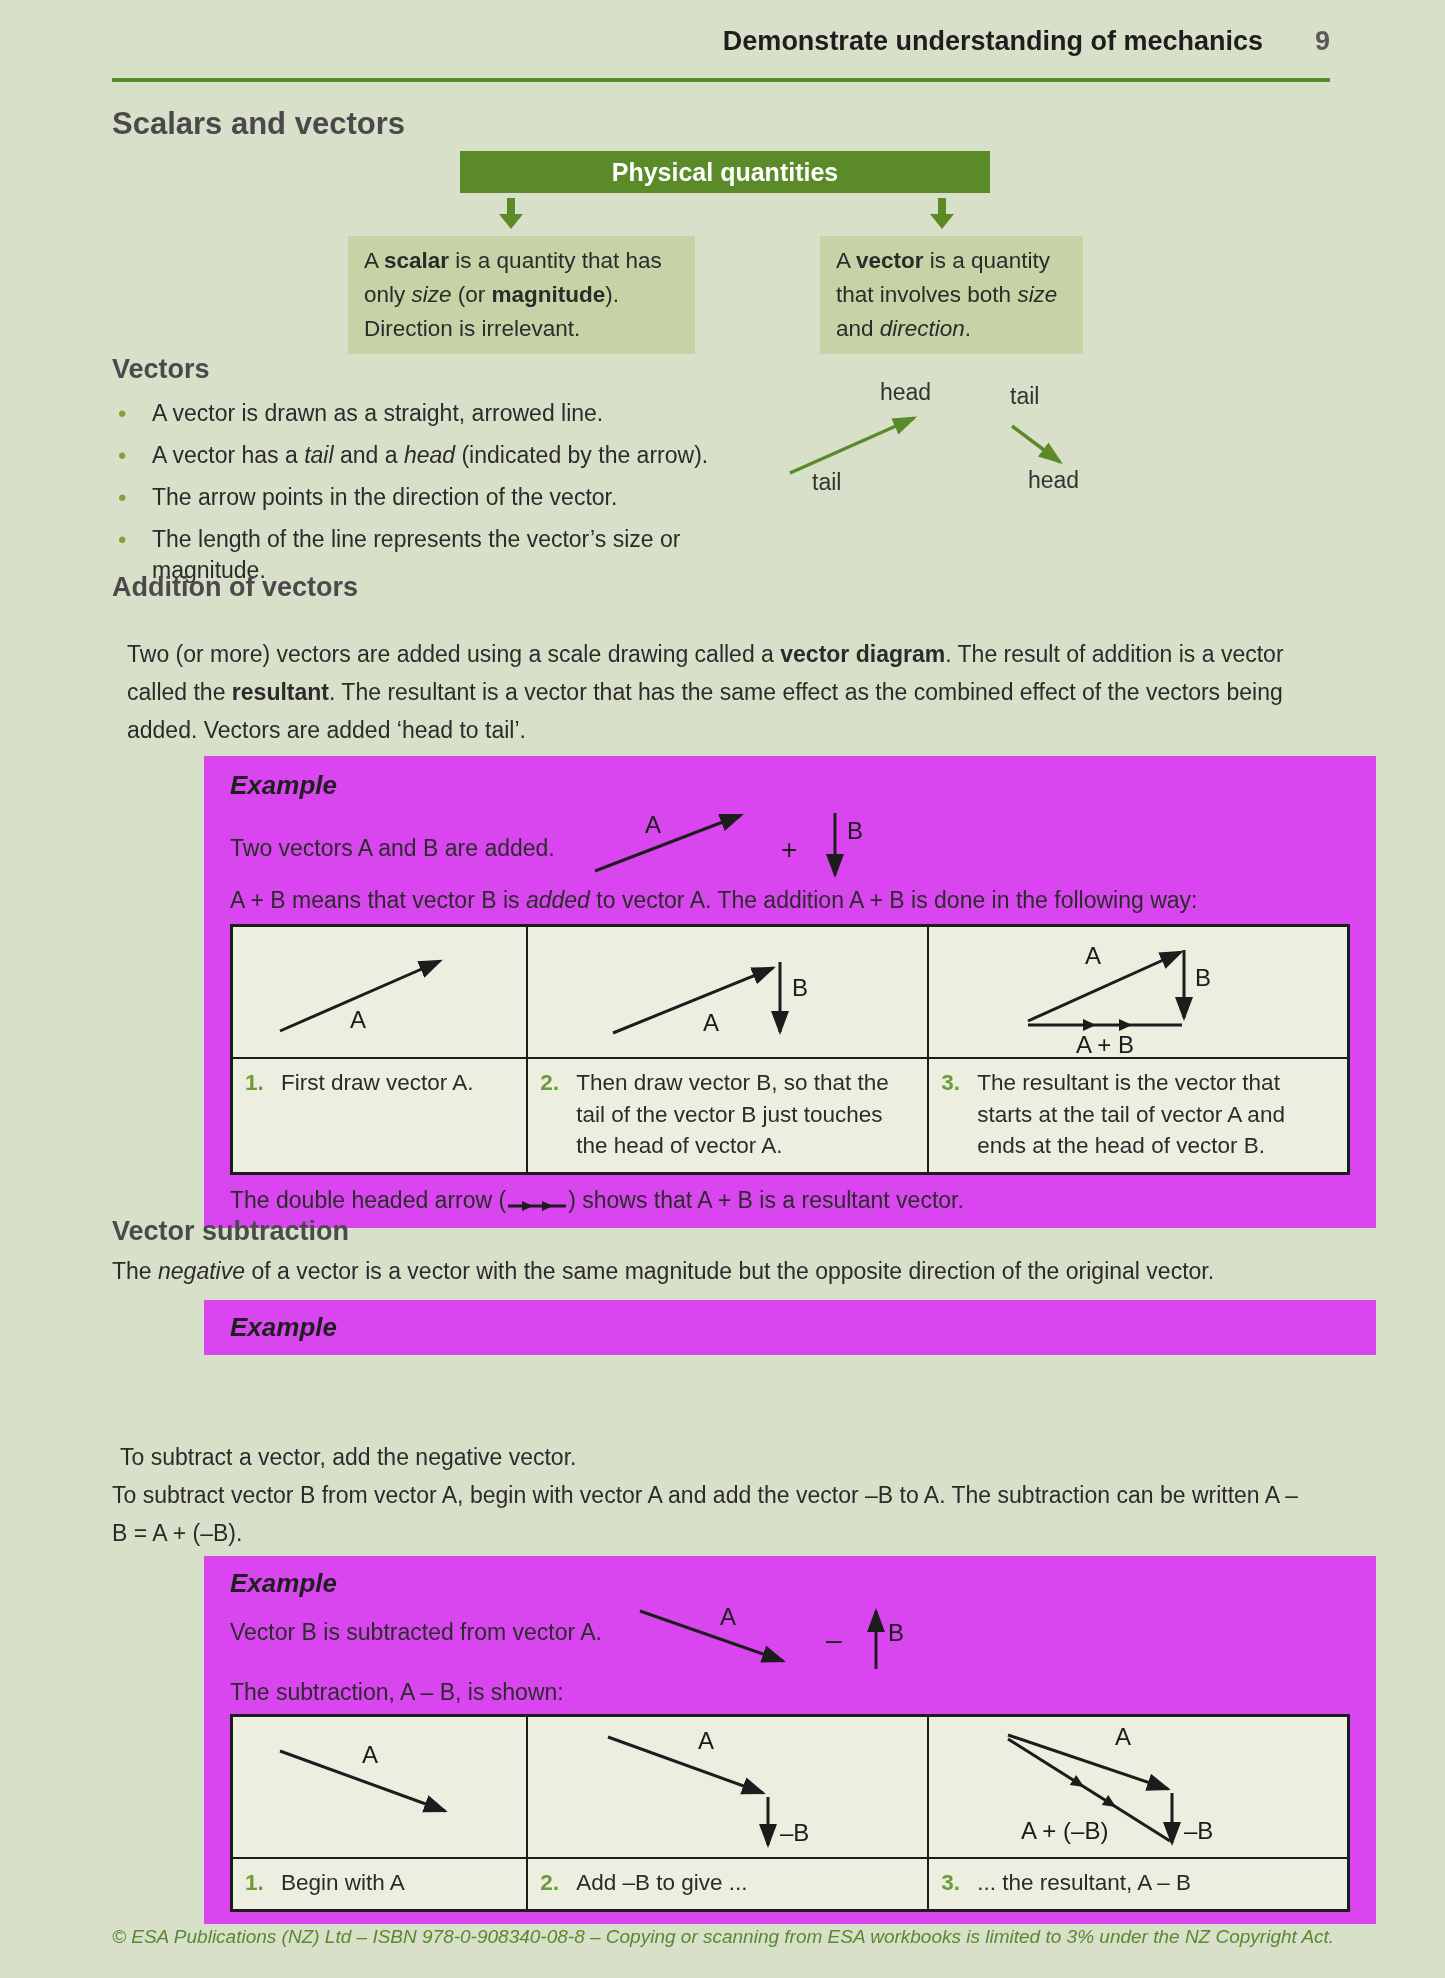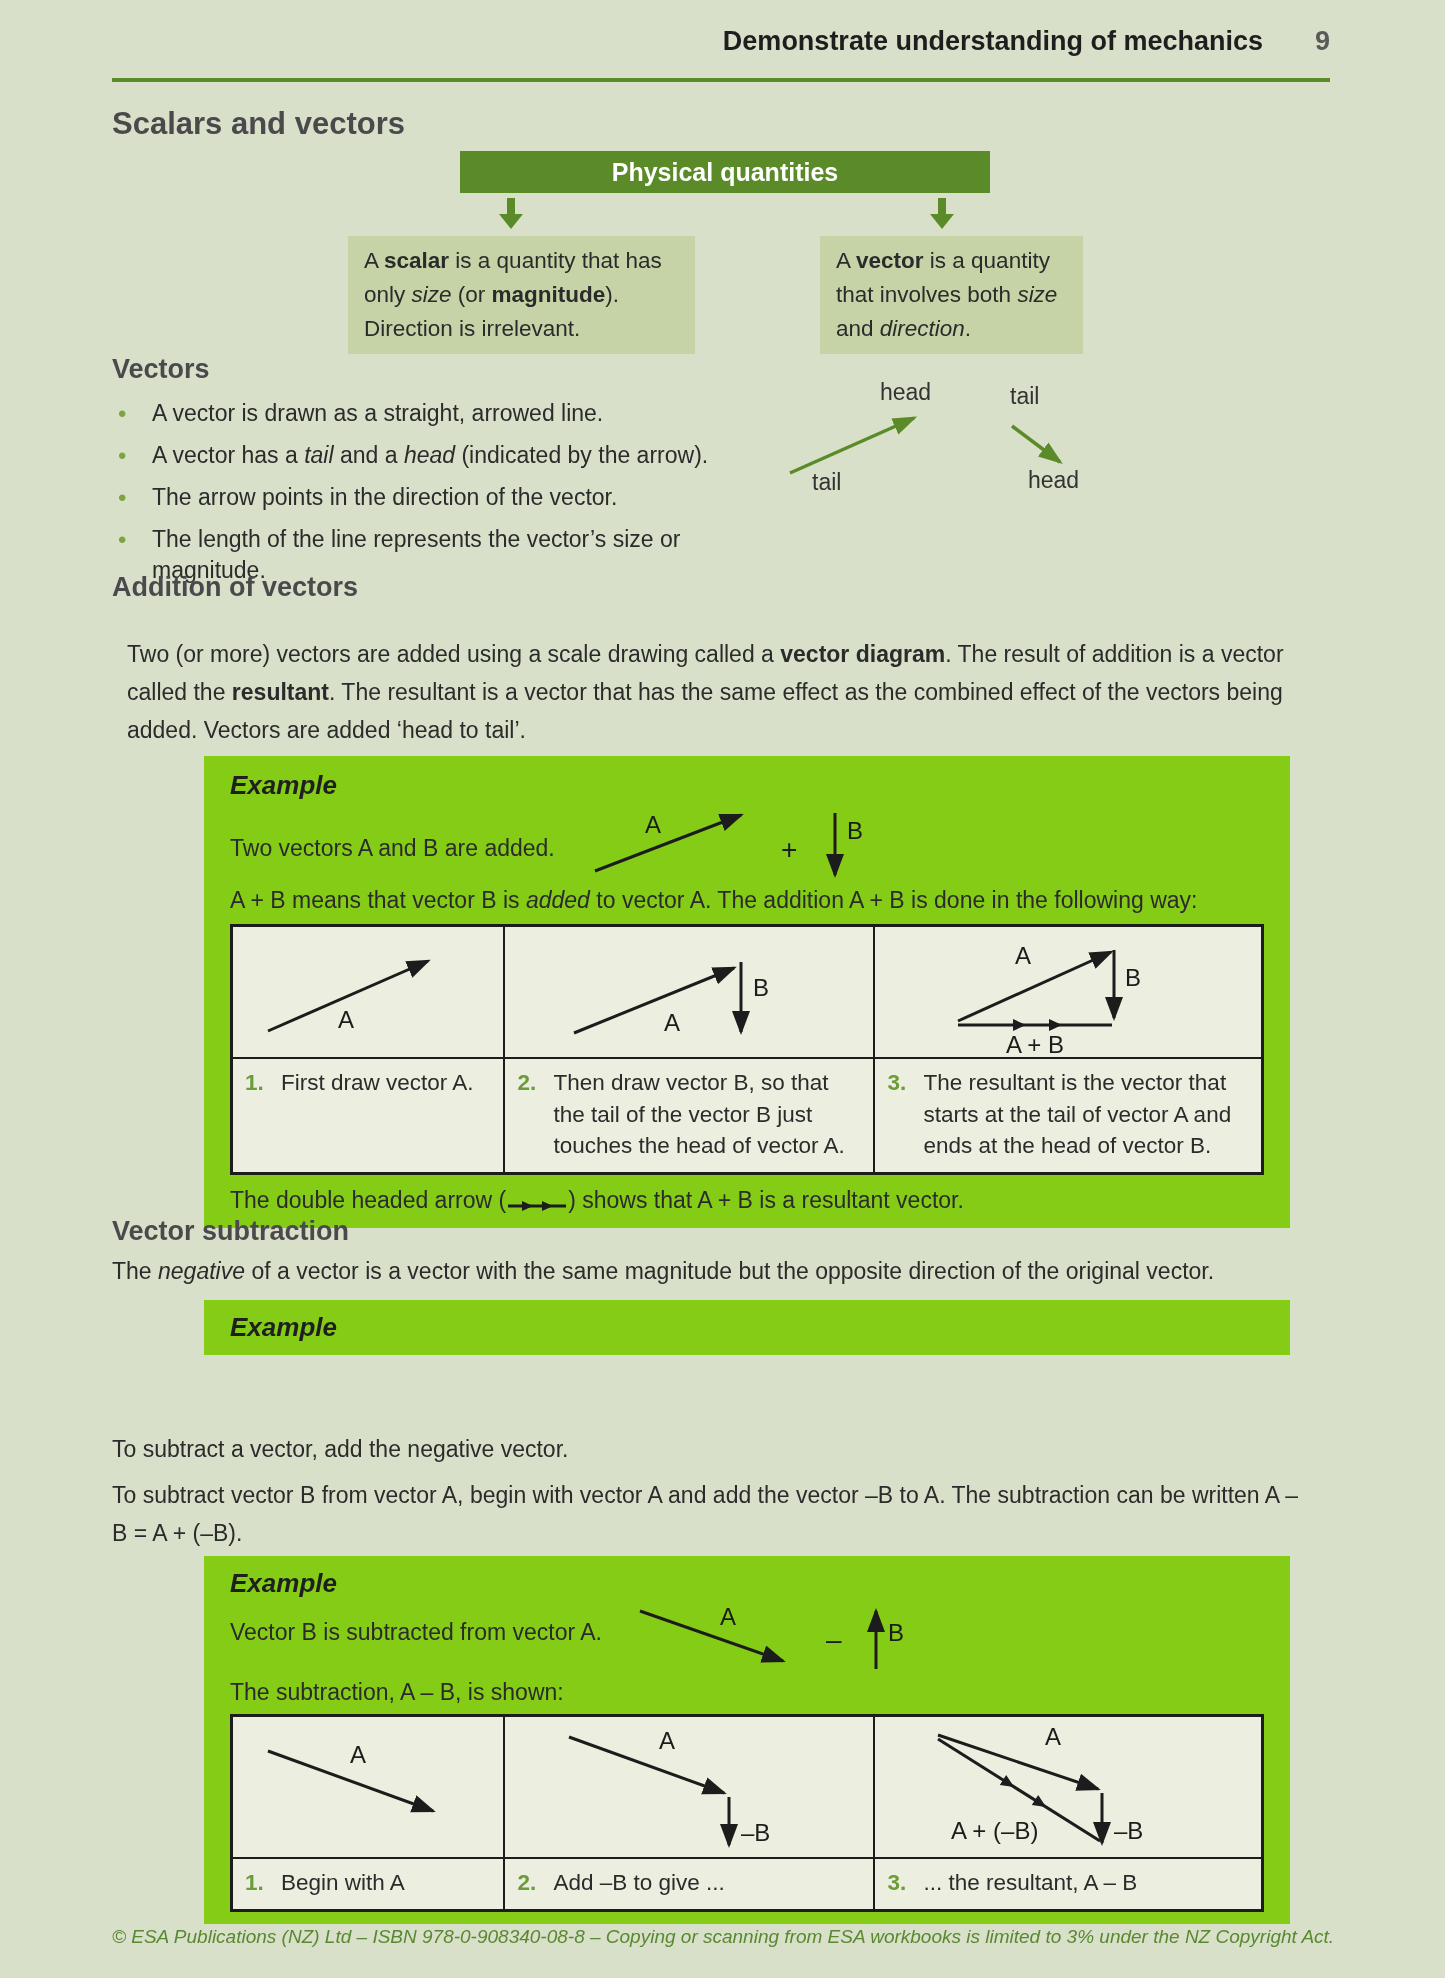--- a/index.html
+++ b/index.html
@@ -19,21 +19,21 @@
   .defbox{top:236px;background:#c6d3a7;font-size:22.5px;line-height:34px;padding:8px 16px;box-sizing:border-box;}
   .defbox.left{left:348px;width:347px;}
   .defbox.right{left:820px;width:263px;}
   
   .bullets{top:398px;left:118px;width:650px;}
   .bullets .li{display:flex;line-height:31px;margin-bottom:11px;font-size:23px;}
   .bullets .dot{color:#7ea43e;width:34px;flex:0 0 34px;font-size:24px;}
   
   .para{font-size:23px;line-height:38px;}
   
-  .exbox{left:204px;width:1086px;background:#84cc16;box-sizing:border-box;padding:14px 26px;}
+  .exbox{left:204px;width:1172px;background:#d946ef;box-sizing:border-box;padding:14px 26px;}
   .ex-title{font-size:26px;font-weight:bold;font-style:italic;color:#1f1f1f;}
   .exrow{display:flex;align-items:flex-start;}
   .exrow .lead{font-size:23px;margin-top:34px;}
   .ex-means{font-size:23px;margin-top:2px;}
   
   .vt{display:grid;grid-template-columns:26.5% 36% 37.5%;background:#eceee0;
       border:3px solid #1c1c1c;margin-top:10px;}
   .vt .cell{border-color:#1c1c1c;border-style:solid;border-width:0;}
   .vt .cr{border-right-width:2.5px;}
   .vt .cb{border-bottom-width:2.5px;}
@@ -194,21 +194,21 @@
 
   <h2 class="sect" style="top:1216px;left:112px">Vector subtraction</h2>
   <p class="abs para" style="top:1252px;left:112px;width:1190px;margin:0">
     <span>The </span><i>negative</i><span> of a vector is a vector with the same magnitude but the opposite direction of the original vector.</span>
   </p>
 
   <div class="abs exbox" style="top:1300px;padding:12px 26px">
     <div class="ex-title">Example</div>
   </div>
 
-  <p class="abs para" style="top:1430px;left:112px;width:1190px;margin:0">To subtract a vector, add the negative vector.</p>
+  <p class="abs para" style="top:1430px;left:112px;width:1190px;margin:8px">To subtract a vector, add the negative vector.</p>
   <p class="abs para" style="top:1476px;left:112px;width:1190px;margin:0">To subtract vector B from vector A, begin with vector A and add the vector –B to A. The subtraction can be written A – B = A + (–B).</p>
 
   <div class="abs exbox" style="top:1556px;padding:12px 26px">
     <div class="ex-title">Example</div>
     <div class="exrow">
       <span class="lead" style="margin-top:20px">Vector B is subtracted from vector A.</span>
       <svg width="310" height="78" style="margin-left:26px">
         <line x1="12" y1="12" x2="155" y2="62" stroke="#1c1c1c" stroke-width="3" marker-end="url(#mb)"></line>
         <text x="92" y="26">A</text>
         <text x="198" y="50" class="op">–</text>

